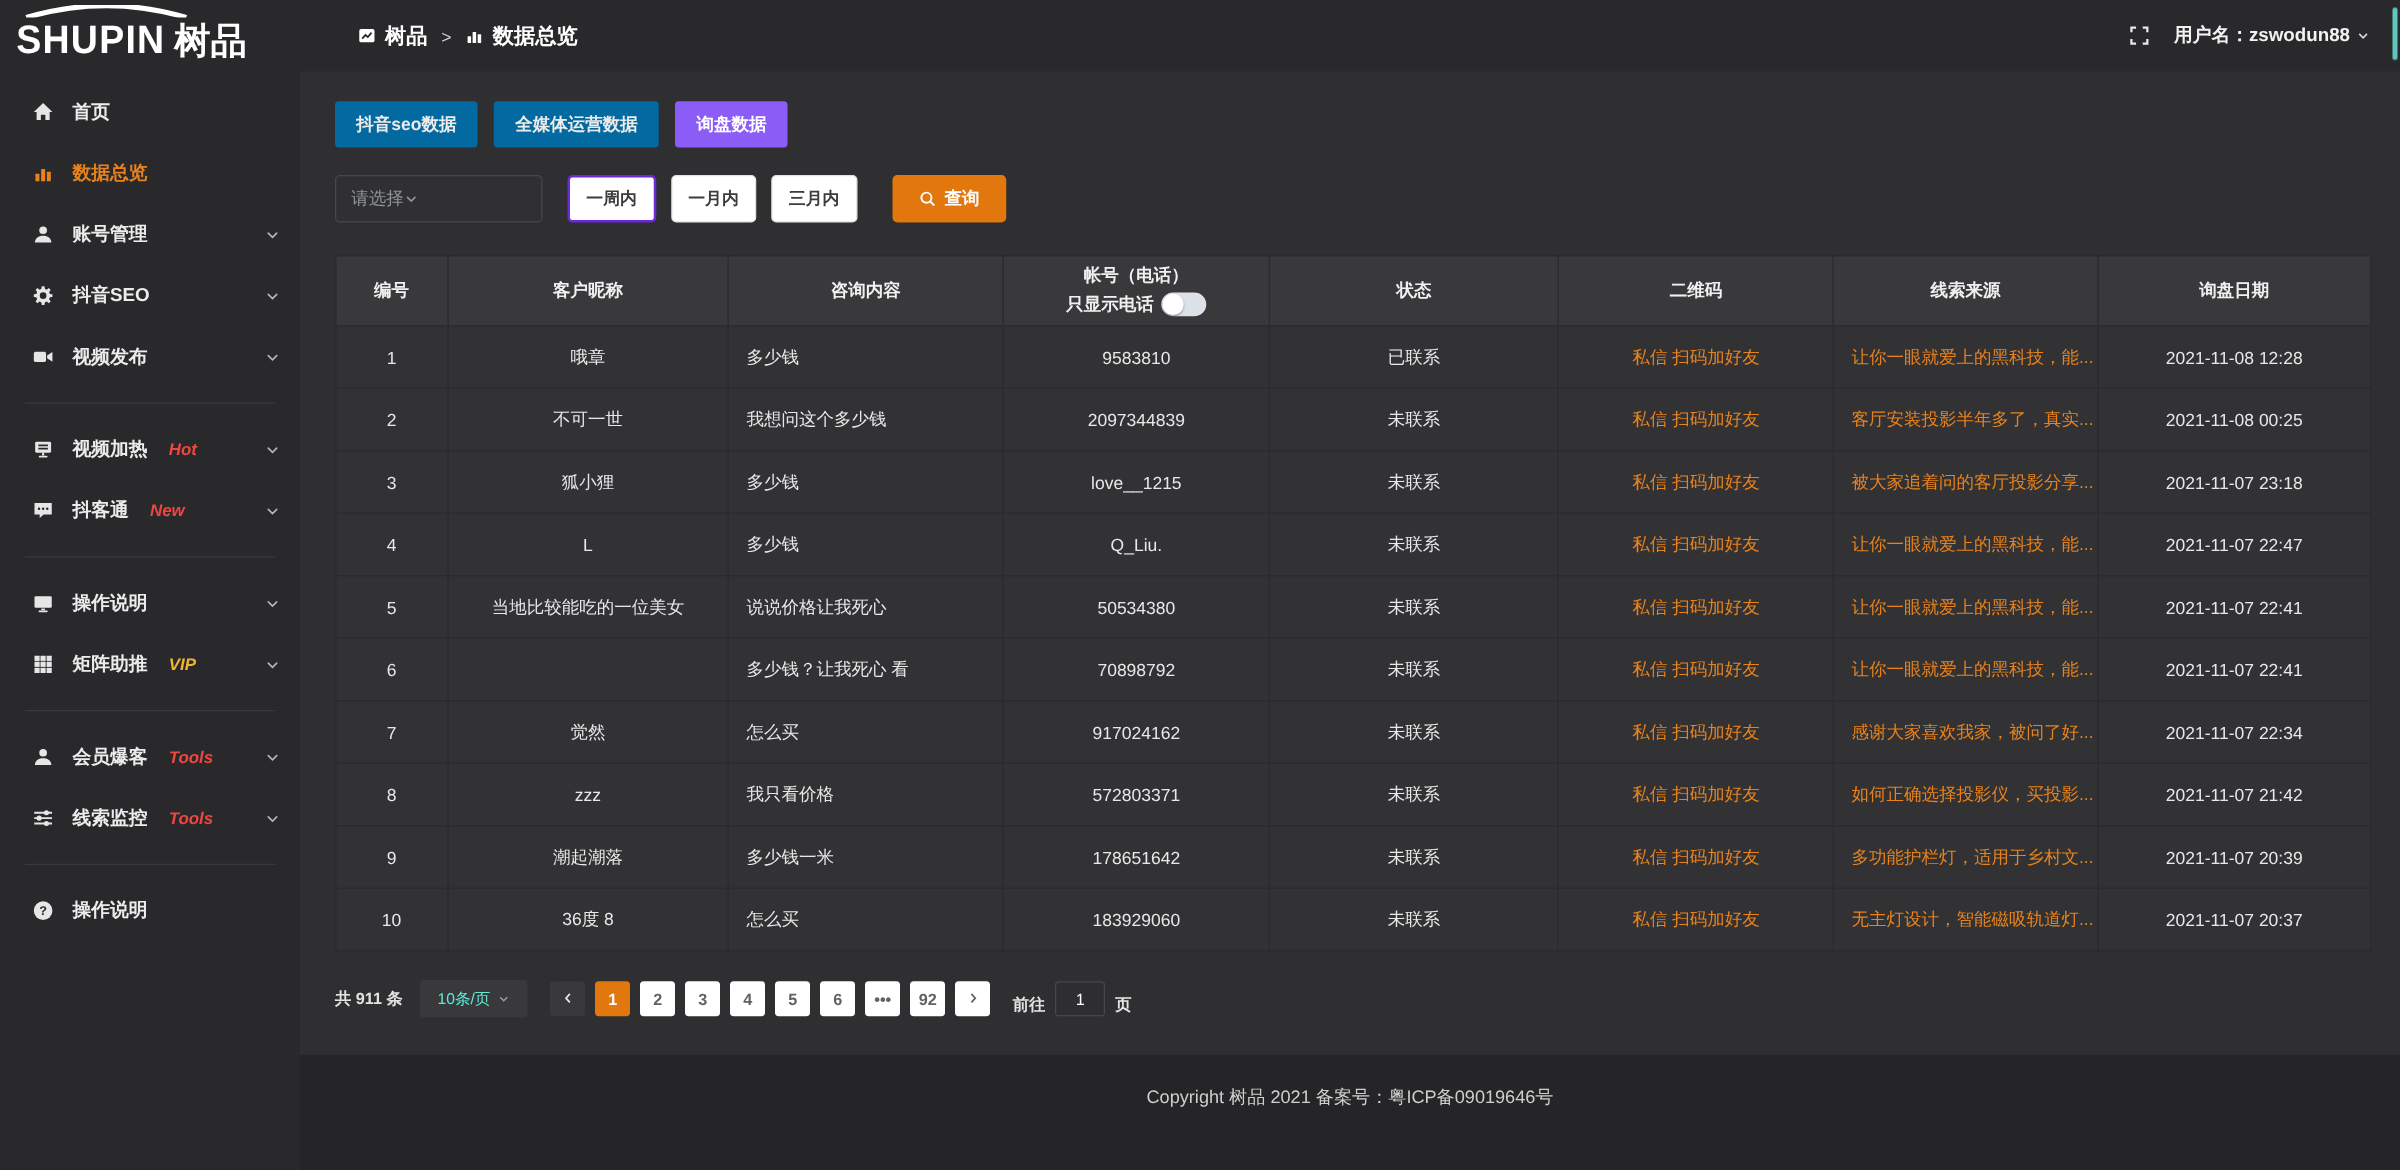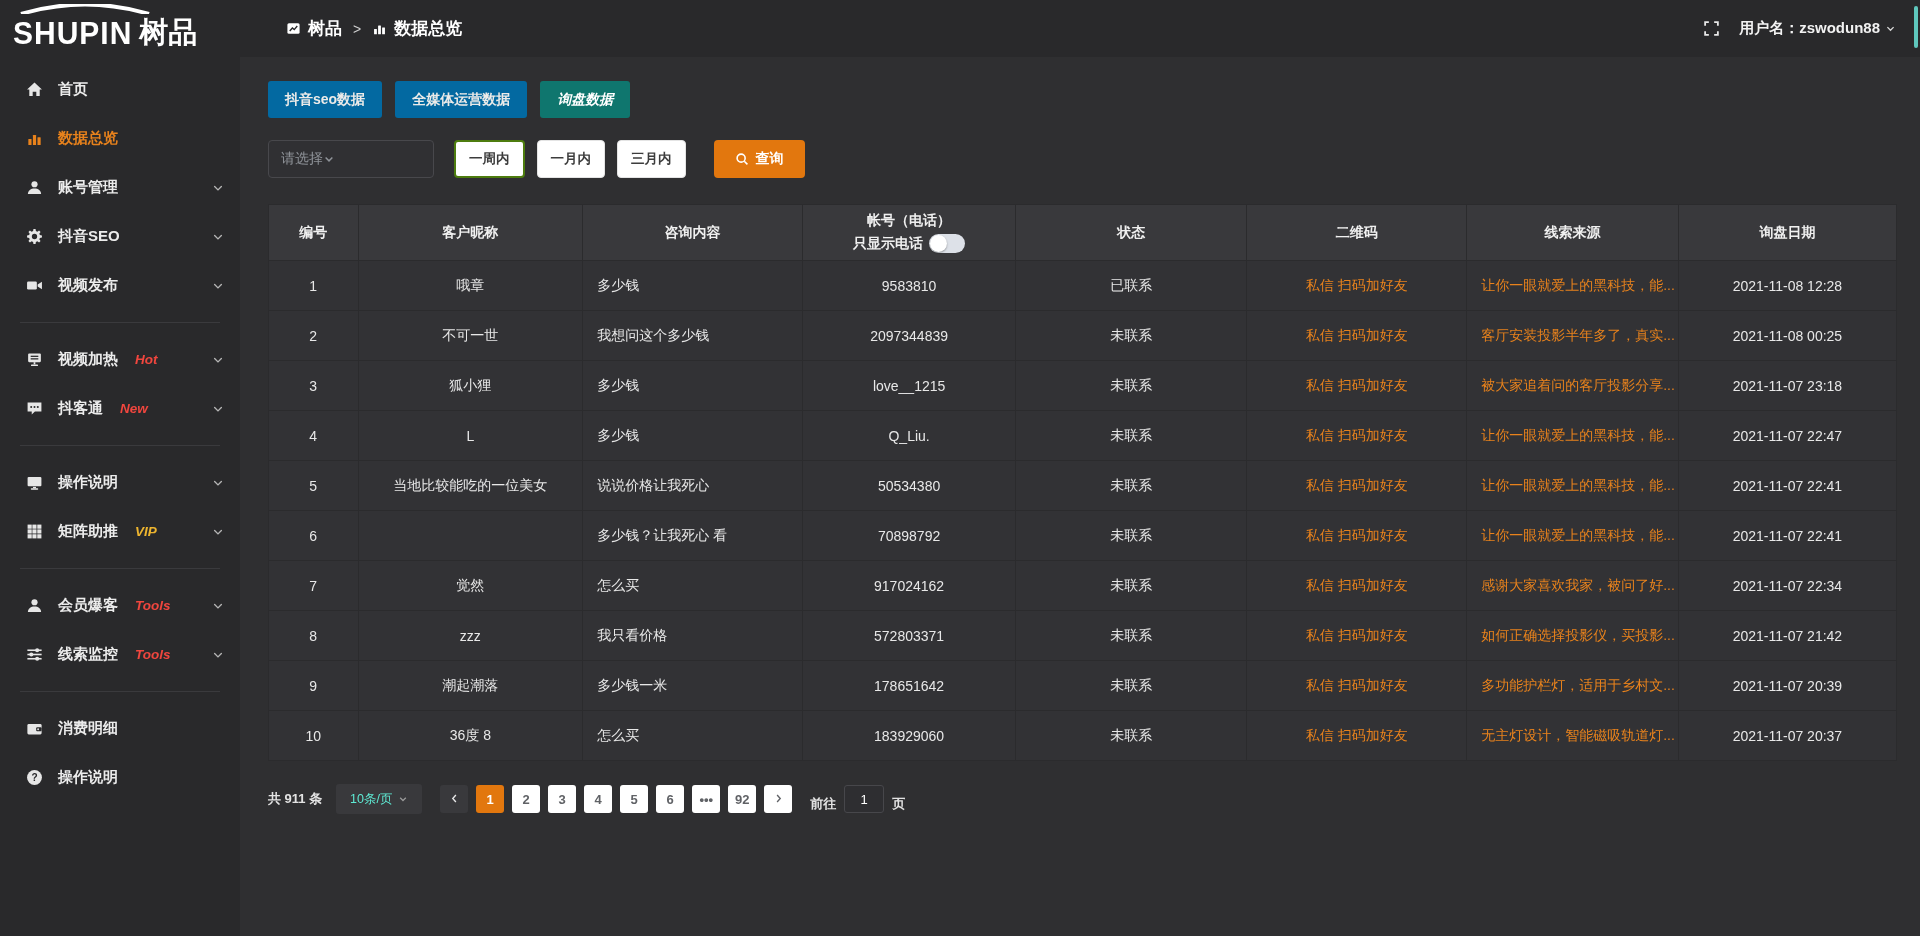--- a/index.html
+++ b/index.html
@@ -37,29 +37,29 @@
   .badge.red { color:#f0463e; }
   .badge.gold { color:#eeb52f; }
   .divider { height:1px; background:#3a3a3d; margin:12px 20px; }
 
   .main { flex:1; display:flex; flex-direction:column; background:#2f2f31; }
   .content { flex:1; padding:24px 23px 0 28px; }
 
   
   .tabs-row { display:flex; gap:13px; }
   .tab-btn { height:37px; padding:0 17px; border:none; border-radius:3px; background:#0369a1; color:#ecebe9; font-size:14px; font-weight:700; font-family:inherit; cursor:pointer; }
-  .tab-btn.active { background:#0f766e; color:#fff;font-style:italic; }
+  .tab-btn.active { background:#8b5cf6; color:#fff; }
 
   
   .filter-row { margin-top:22px; display:flex; align-items:center; }
   .select { width:166px; height:38px; background:#303033; border:1px solid #48484c; border-radius:4px; display:flex; align-items:center; justify-content:flex-start; padding:0 12px; color:#8f9399; font-size:14px; cursor:pointer; }
   .select .icon { width:12px; height:12px; color:#8f9399; }
   .range-btn { height:38px; padding:0 13px; margin-left:12px; background:#fff; color:#3c3c3c; border:1px solid #e4e4e4; border-radius:4px; font-size:13.5px; font-weight:700; font-family:inherit; cursor:pointer; }
   .range-btn:first-of-type { margin-left:20px; }
-  .range-btn.active { border:2px solid #4d7c0f; }
+  .range-btn.active { border:2px solid #6d28d9; }
   .search-btn { height:38px; margin-left:28px; padding:0 21px; background:#e2770e; border:none; border-radius:4px; color:#fff; font-size:14px; font-weight:700; font-family:inherit; display:inline-flex; align-items:center; gap:7px; cursor:pointer; }
   .search-btn .icon { width:14px; height:14px; color:#fff; }
 
   
   .data-table { width:100%; margin-top:26px; border-collapse:collapse; table-layout:fixed; font-size:14px; }
   .data-table th, .data-table td { border:1px solid #2b2b2d; text-align:center; }
   .data-table th { height:56px; background:#39393c; font-weight:600; color:#f0f0f0; }
   .data-table td { height:50px; background:#323235; color:#e8e8e8; }
   .data-table th:nth-child(1){width:5.5%} .data-table th:nth-child(2){width:13.8%}
   .data-table th:nth-child(3){width:13.5%} .data-table th:nth-child(4){width:13.1%}
@@ -306,30 +306,20 @@
         </span>
         <span class="side-label">线索监控</span>
         <span class="badge red">Tools</span>
         <span class="icon chev">
           <svg viewBox="0 0 16 16">
             <polyline points="3.5,6 8,10.5 12.5,6" fill="none" stroke="currentColor" stroke-width="1.8" stroke-linecap="round"></polyline>
           </svg>
         </span>
       </div>
       <div class="divider"></div>
-      <div class="side-item">
-        <span class="icon ">
-          <svg viewBox="0 0 16 16">
-            <rect x="1.3" y="3.8" width="13.4" height="9.8" rx="1.3"></rect>
-            <rect x="9.6" y="6.9" width="5.1" height="3.6" rx=".8" fill="#29292b"></rect>
-            <circle cx="11.4" cy="8.7" r=".85"></circle>
-          </svg>
-        </span>
-        <span class="side-label">消费明细</span>
-      </div>
       <div class="side-item">
         <span class="icon ">
           <svg viewBox="0 0 16 16">
             <circle cx="8" cy="8" r="7"></circle>
             <text x="8" y="11.3" text-anchor="middle" font-size="9.5" font-weight="bold" fill="#29292b">?</text>
           </svg>
         </span>
         <span class="side-label">操作说明</span>
       </div>
     </aside>
@@ -511,16 +501,19 @@
               </svg></span>
         </button>
         <span class="pg-goto">
           <span>前往</span>
           <input class="goto-input" value="1" style="">
           <span>页</span>
         </span>
       </div>
 
     </div>
+    <footer class="footer">
+      <span>Copyright 树品 2021 备案号：粤ICP备09019646号</span>
+    </footer>
   </div>
 </div>
 
 <div class="scroll-thumb"></div>
 
 </body></html>

